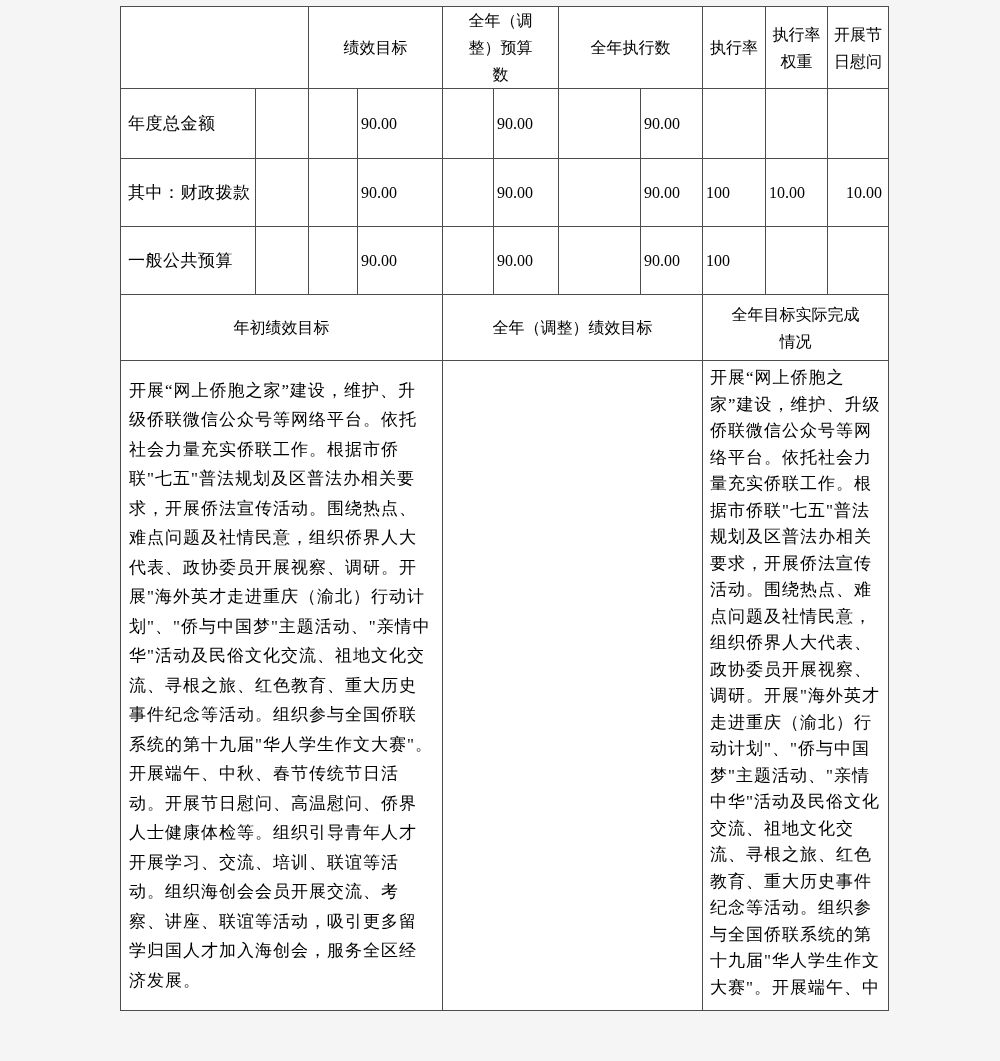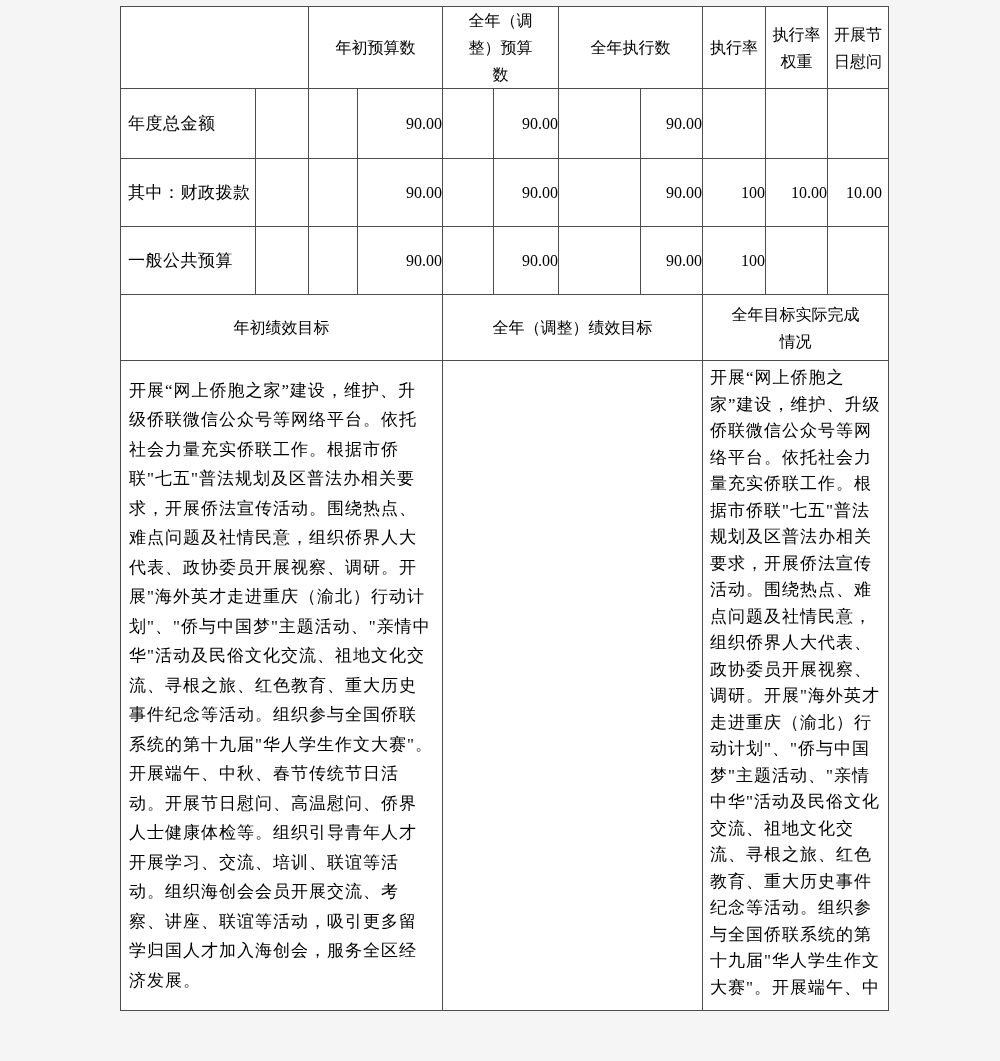--- a/index.html
+++ b/index.html
@@ -27,21 +27,21 @@
   tr.r2 td { height: 69px; }
   tr.r3 td { height: 67px; }
   tr.r4 td { height: 67px; }
   tr.r5 td { height: 68px; }
   tr.r6 td { height: 65px; }
   tr.r7 td { height: 645px; }
   .c { text-align: center; line-height: 27px; padding: 0 8px; }
   .pad14 { padding: 0 22px; }
   .pad6 { padding: 0 5px; }
   .lbl { text-align: left; padding: 0 4px 0 7px; font-size: 17px; letter-spacing: 0.5px; }
-  .num { text-align: right; padding-left: 3px; }
+  .num { text-align: left; padding-left: 3px; }
   .num-r { text-align: right; padding-right: 6px; }
   .body-left { vertical-align: middle; padding: 0 8px; }
   .goal-text { font-size: 17px; line-height: 29.5px; letter-spacing: 1px; text-align: left; }
   .body-mid { vertical-align: top; }
   .body-right { vertical-align: top; padding: 4px 5px 0 7px; }
   .clip { height: 640px; overflow: hidden; font-size: 17px; line-height: 26.5px; letter-spacing: 1px; text-align: left; }
 </style>
 </head>
 <body>
 
@@ -56,21 +56,21 @@
       <col style="width:82px">
       <col style="width:62px">
     <col style="width:63px">
       <col style="width:62px">
       <col style="width:61px">
   </colgroup>
 
   <tbody>
       <tr class="r1">
     <td colspan="2" class="c"></td>
-    <td colspan="2" class="c">年初预算数</td>
+    <td colspan="2" class="c">绩效目标</td>
     <td colspan="2" class="c pad14">全年（调整）预算数</td>
     <td colspan="2" class="c">全年执行数</td>
     <td class="c pad6">执行率</td>
     <td class="c pad6">执行率权重</td>
     <td class="c pad6">开展节日慰问</td>
   </tr>
 
   <tr class="r2">
     <td class="lbl">年度总金额</td>
     <td></td>

